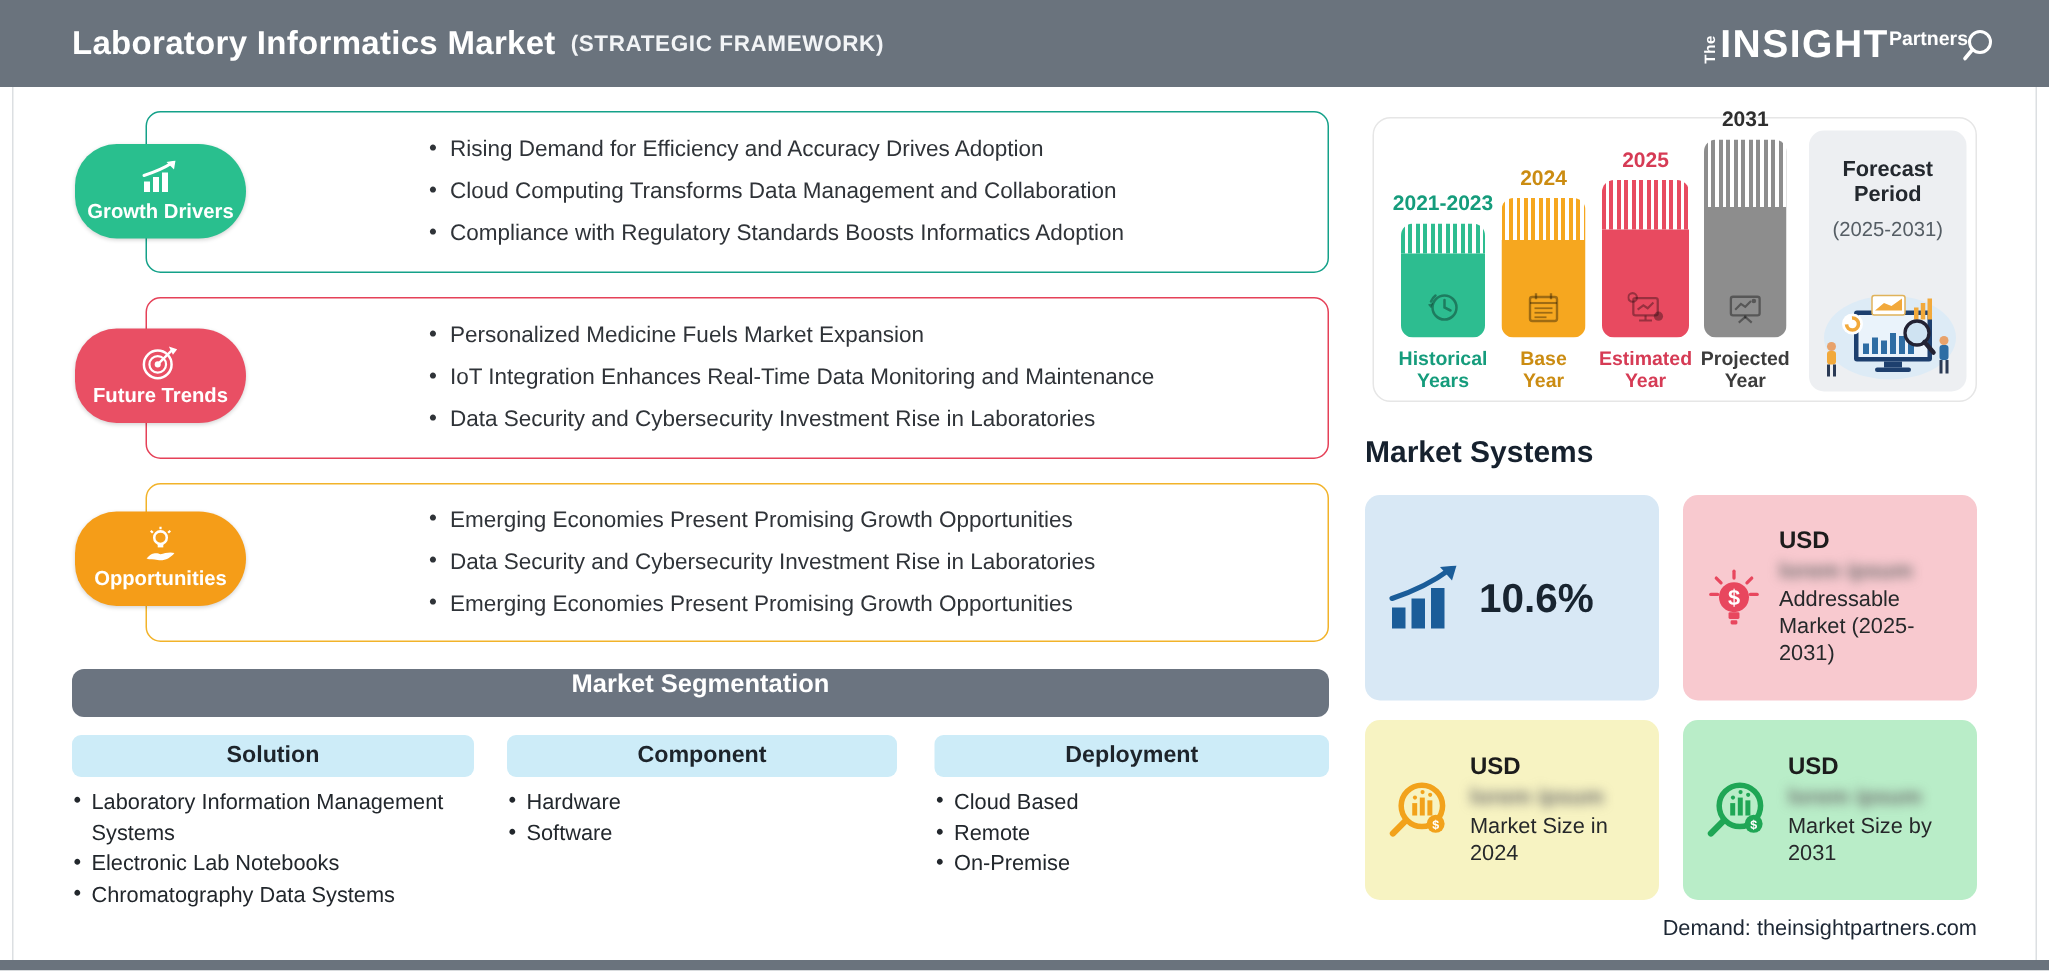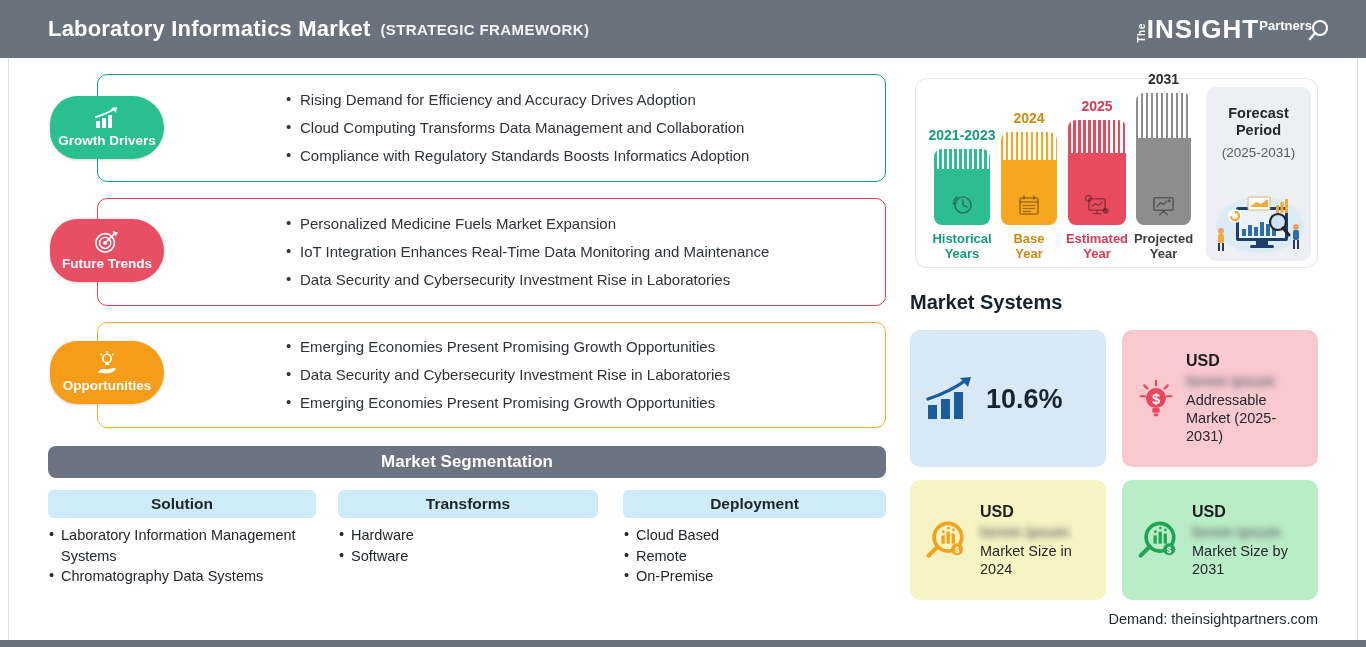--- a/index.html
+++ b/index.html
@@ -36,21 +36,21 @@
            display:flex; flex-direction:column; align-items:center; justify-content:center; gap:2px; z-index:2;
            box-shadow:0 1px 3px rgba(0,0,0,.18); }
   .badge-growth { top:96px;  background:#29bf8e; }
   .badge-trends { top:219px; background:#e94f64; }
   .badge-opps   { top:341px; background:#f59d18; }
   .badge-label { color:#fff; font-size:13.5px; font-weight:bold; white-space:nowrap; }
   .badge-icon { width:30px; height:24px; display:flex; align-items:center; justify-content:center; }
 
   
   .seg-bar { position:absolute; left:48px; top:446px; width:838px; height:32px; background:#6b7480;
-             border-radius:8px; display:flex; align-items:center; justify-content:center; }
+             border-radius:8px; display:flex; align-items:flex-start; justify-content:center; }
   .seg-bar-title { color:#fff; font-size:17px; font-weight:bold; }
   .seg-head { position:absolute; top:490px; height:28px; background:#cdecf8; border-radius:6px;
               display:flex; align-items:center; justify-content:center; }
   .seg-head span { font-size:15.5px; font-weight:bold; color:#1d242b; }
   .seg-head-solution   { left:48px;  width:268px; }
   .seg-head-component  { left:338px; width:260px; }
   .seg-head-deployment { left:623px; width:263px; }
   .seg-list { position:absolute; top:525px; }
   .seg-list-solution   { left:48px;  width:268px; }
   .seg-list-component  { left:338px; width:260px; }
@@ -188,28 +188,29 @@
 </div>
 
 <div class="seg-bar">
   <span class="seg-bar-title">Market Segmentation</span>
 </div>
 
 <div class="seg-head seg-head-solution">
   <span>Solution</span>
 </div>
 <div class="seg-head seg-head-component">
-  <span>Transforms</span>
+  <span>Component</span>
 </div>
 <div class="seg-head seg-head-deployment">
   <span>Deployment</span>
 </div>
 
 <div class="seg-list seg-list-solution">
   <div class="seg-item">Laboratory Information Management Systems</div>
+  <div class="seg-item">Electronic Lab Notebooks</div>
   <div class="seg-item">Chromatography Data Systems</div>
 </div>
 <div class="seg-list seg-list-component">
   <div class="seg-item">Hardware</div>
   <div class="seg-item">Software</div>
 </div>
 <div class="seg-list seg-list-deployment">
   <div class="seg-item">Cloud Based</div>
   <div class="seg-item">Remote</div>
   <div class="seg-item">On-Premise</div>

